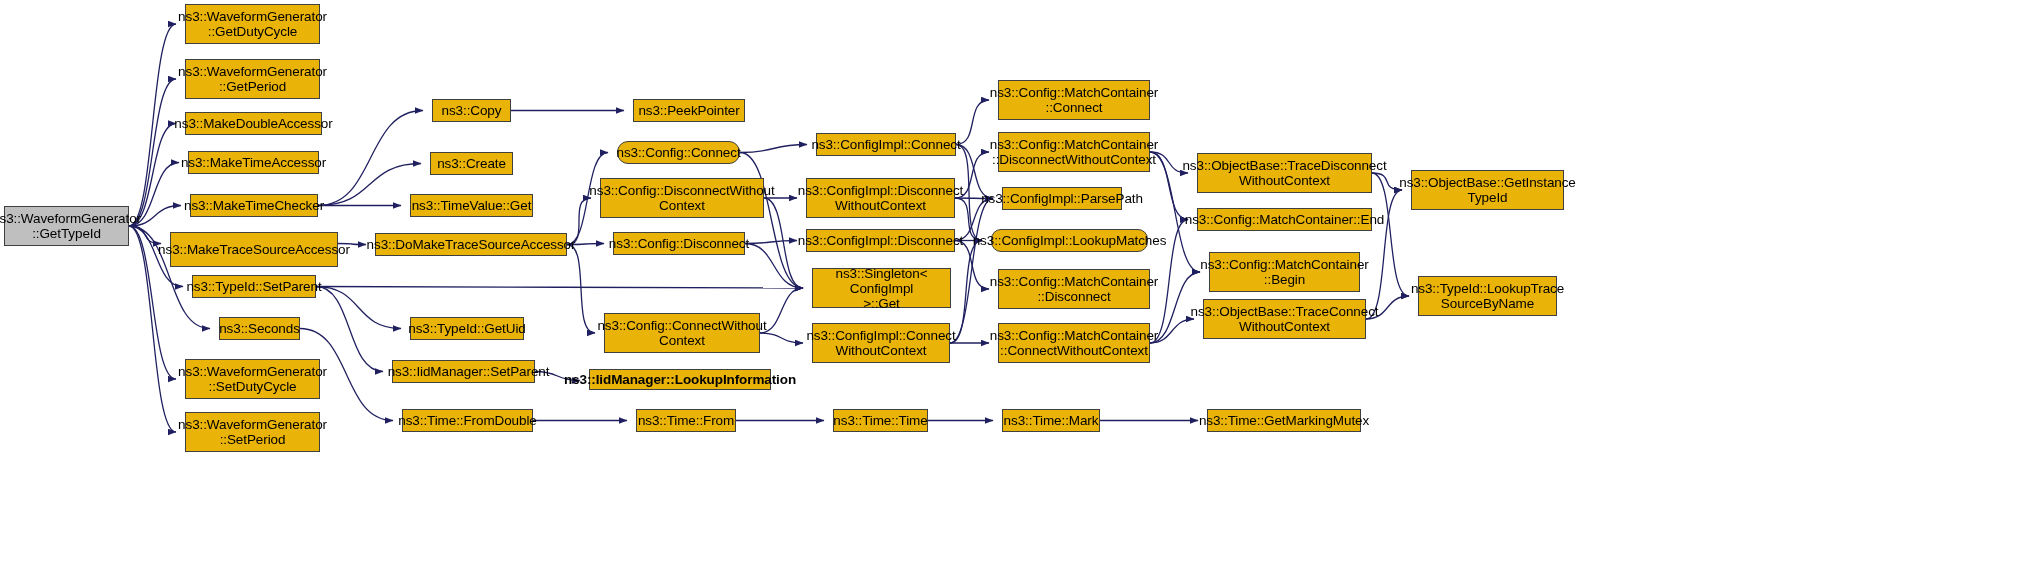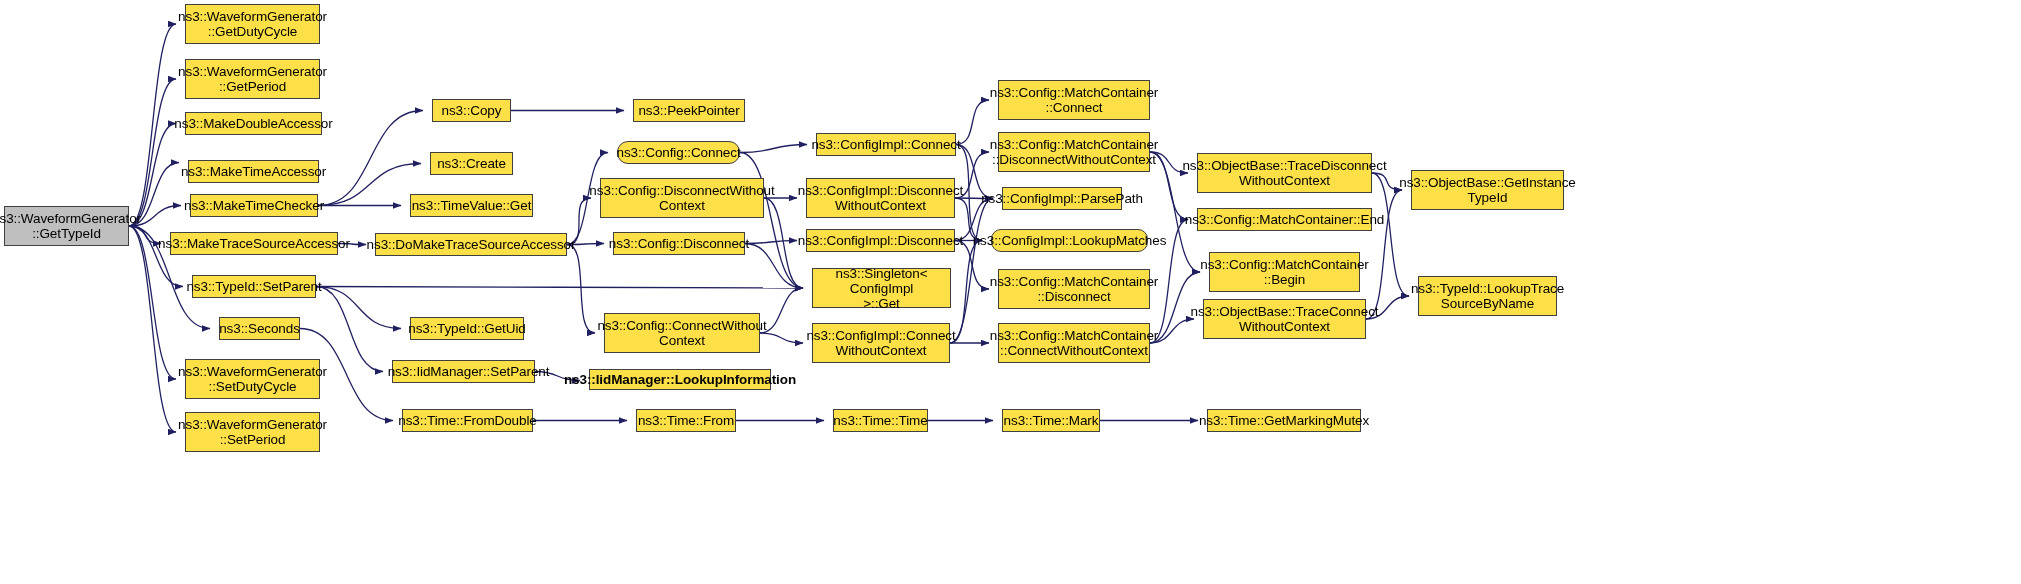--- a/index.html
+++ b/index.html
@@ -15,21 +15,21 @@
     position:absolute;
     left:0; top:0;
     width:2021px;
     height:584px;
     pointer-events:none;
   }
   .node{
     position:absolute;
     box-sizing:border-box;
     border:1px solid #404040;
-    background:#fde047;
+    background:#eab308;
     color:#000000;
     display:flex;
     align-items:center;
     justify-content:center;
     text-align:center;
     font-size:13.5px;
     line-height:15px;
     letter-spacing:-0.1px;
     white-space:pre-line;
     padding:0 3px;
@@ -113,23 +113,23 @@
       </g>
   </svg>
   <div id="node-layer">
       <div class="node root" style="left: 4px; top: 206px; width: 125px; height: 40px;"><span class="lbl">ns3::WaveformGenerator
 ::GetTypeId</span></div>
       <div class="node" style="left: 185px; top: 4px; width: 135px; height: 40px;"><span class="lbl">ns3::WaveformGenerator
 ::GetDutyCycle</span></div>
       <div class="node" style="left: 185px; top: 59px; width: 135px; height: 40px;"><span class="lbl">ns3::WaveformGenerator
 ::GetPeriod</span></div>
       <div class="node" style="left: 185px; top: 112px; width: 137px; height: 23px;"><span class="lbl">ns3::MakeDoubleAccessor</span></div>
-      <div class="node" style="left: 188px; top: 151px; width: 131px; height: 23px; margin-top: 9px;"><span class="lbl">ns3::MakeTimeAccessor</span></div>
+      <div class="node" style="left: 188px; top: 151px; width: 131px; height: 23px;"><span class="lbl">ns3::MakeTimeAccessor</span></div>
       <div class="node" style="left: 190px; top: 194px; width: 128px; height: 23px;"><span class="lbl">ns3::MakeTimeChecker</span></div>
-      <div class="node" style="left: 170px; top: 232px; width: 168px; height: 23px;"><span class="lbl">ns3::MakeTraceSourceAccessor</span></div>
+      <div class="node" style="left: 170px; top: 232px; width: 168px; height: 35px;"><span class="lbl">ns3::MakeTraceSourceAccessor</span></div>
       <div class="node" style="left: 192px; top: 275px; width: 124px; height: 23px;"><span class="lbl">ns3::TypeId::SetParent</span></div>
       <div class="node" style="left: 219px; top: 317px; width: 81px; height: 23px;"><span class="lbl">ns3::Seconds</span></div>
       <div class="node" style="left: 185px; top: 359px; width: 135px; height: 40px;"><span class="lbl">ns3::WaveformGenerator
 ::SetDutyCycle</span></div>
       <div class="node" style="left: 185px; top: 412px; width: 135px; height: 40px;"><span class="lbl">ns3::WaveformGenerator
 ::SetPeriod</span></div>
       <div class="node" style="left: 432px; top: 99px; width: 79px; height: 23px;"><span class="lbl">ns3::Copy</span></div>
       <div class="node" style="left: 430px; top: 152px; width: 83px; height: 23px;"><span class="lbl">ns3::Create</span></div>
       <div class="node" style="left: 410px; top: 194px; width: 123px; height: 23px;"><span class="lbl">ns3::TimeValue::Get</span></div>
       <div class="node" style="left: 375px; top: 233px; width: 192px; height: 23px;"><span class="lbl">ns3::DoMakeTraceSourceAccessor</span></div>

